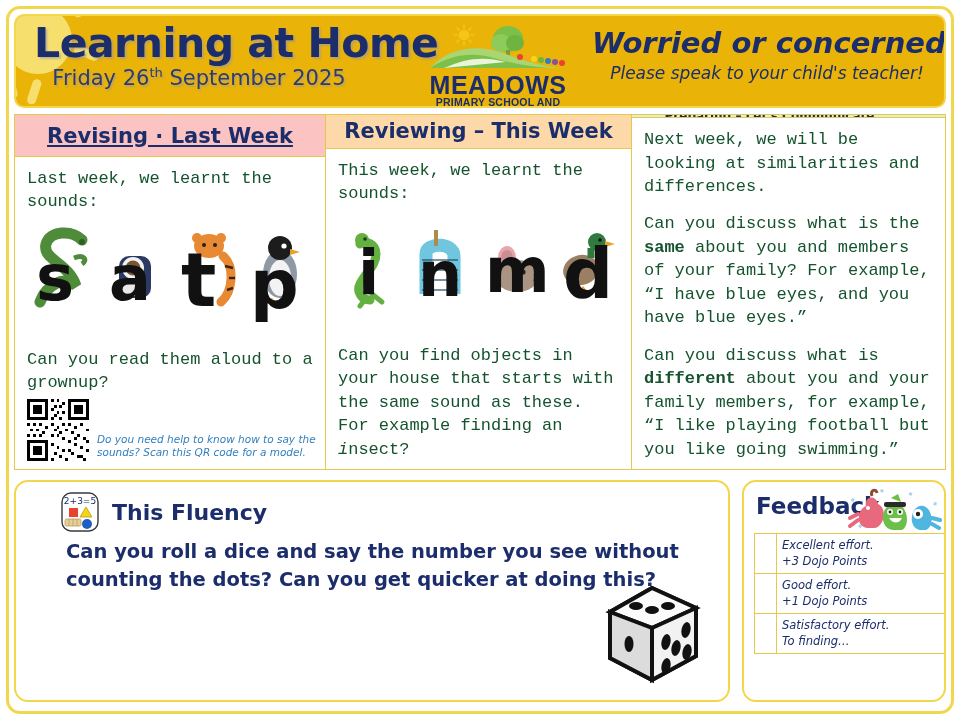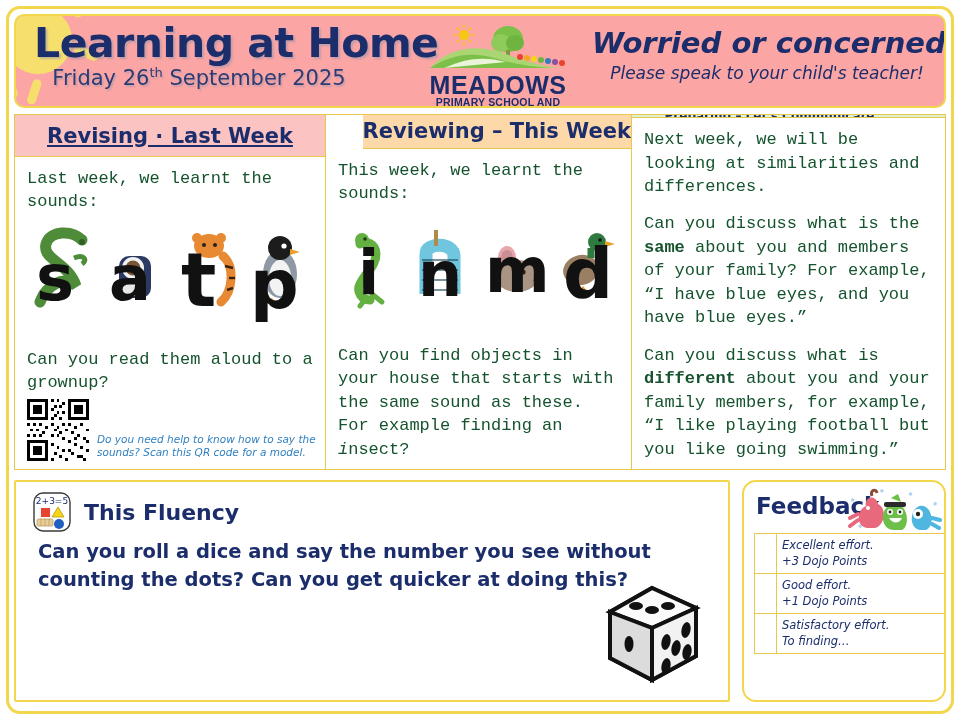--- a/index.html
+++ b/index.html
@@ -21,21 +21,21 @@
     border:3px solid #f2d64b;
     border-radius:14px;
     pointer-events:none;
   }
 
   
   .header{
     position:absolute; left:14px; top:14px; width:932px; height:94px;
     border:2px solid #f2d64b;
     border-radius:10px;
-    background:#fca5a5;
+    background:#eab308;
     overflow:hidden;
   }
   .sun-deco{
     position:absolute; left:-26px; top:-24px; width:116px; height:116px;
   }
   .title-block{
     position:absolute; left:18px; top:4px; width:420px;
   }
   .main-title{
     font-family:"DejaVu Sans", sans-serif;
@@ -99,21 +99,21 @@
     position:absolute; left:14px; top:114px; width:932px; height:356px;
     display:flex;
   }
   .col{
     display:flex; flex-direction:column;
     border:1.5px solid #e8c84a;
     background:#fff;
   }
   .col:not(:first-child){ border-left:none; }
   .col-a{ width:312px; }
-  .col-b{ width:306px;align-items:flex-end; }
+  .col-b{ width:306px; }
   .col-c{ width:314px; }
 
   .col-head{
     height:42px;
     display:flex; align-items:center; justify-content:center;
     border-bottom:1.5px solid #e8c84a;
     position:relative;
     overflow:hidden;
   }
   .col-head.h-a{ background:#fcc3c3; }
@@ -170,24 +170,25 @@
   }
 
   
   .bottom{
     position:absolute; left:14px; top:480px; width:932px; height:222px;
     display:flex; gap:12px;
   }
   .maths{
     width:716px;
     border:2.5px solid #f2d64b;
-    border-radius:2px;
+    border-radius:14px;
     background:#fff;
     position:relative;
     overflow:hidden;
+    padding-left:28px;
   }
   .maths-head{
     display:flex; align-items:center; gap:10px;
     padding:8px 0 0 14px;
   }
   .maths-icon{ width:44px; height:44px; flex:0 0 44px; }
   .maths-title{
     font-family:"DejaVu Sans", sans-serif;
     font-weight:bold; font-size:22px; color:#1b2d6b;
   }

